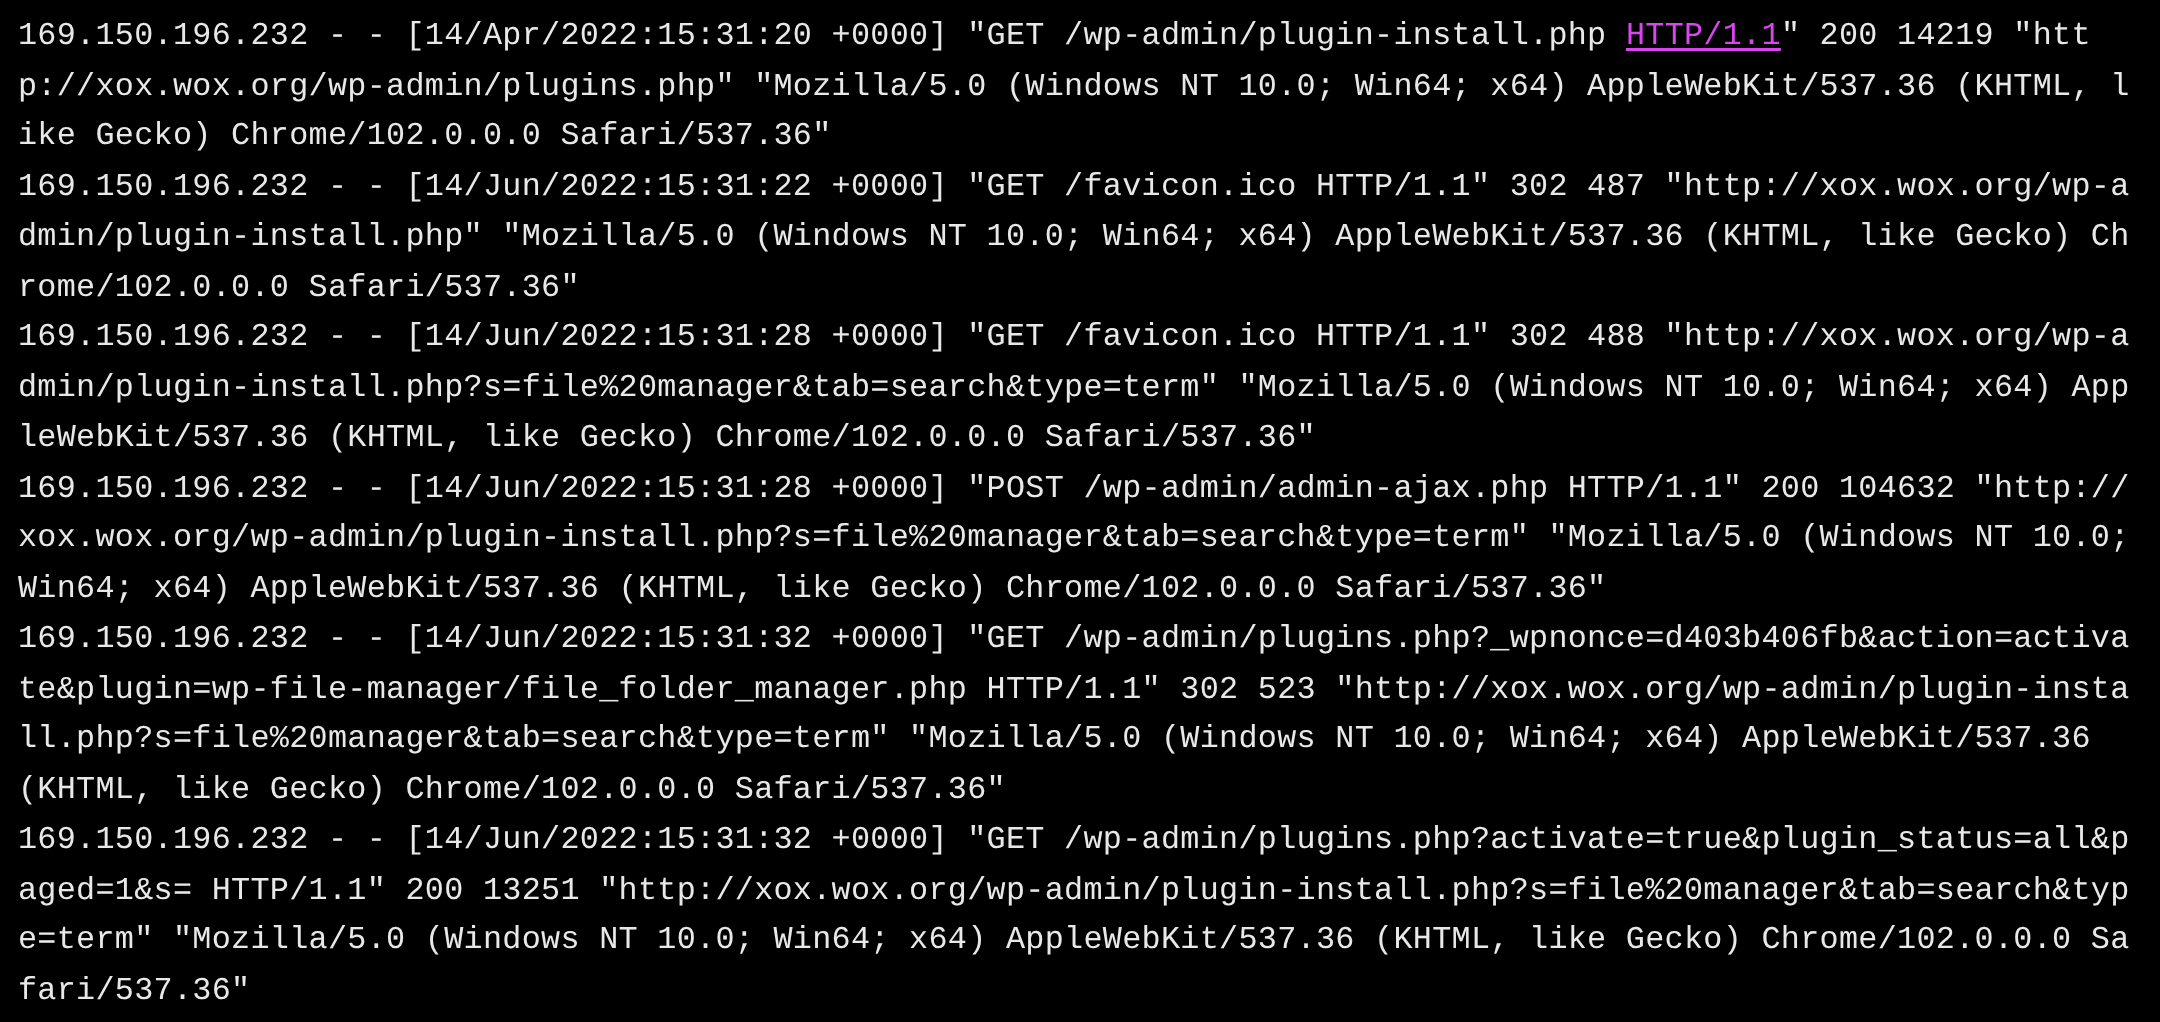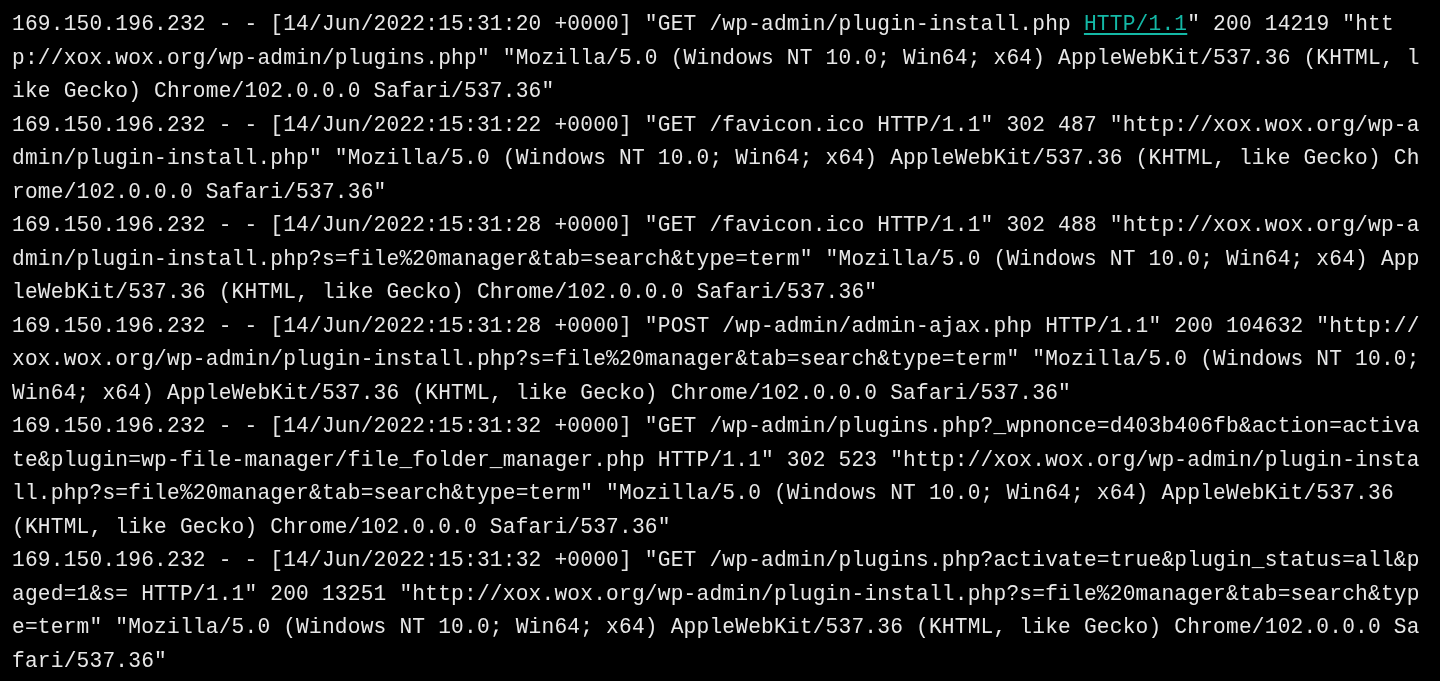--- a/index.html
+++ b/index.html
@@ -15,26 +15,26 @@
     padding: 8px 12px;
     font-family: "Menlo", "Consolas", "Courier New", monospace;
     font-size: 21.2px;
     line-height: 1.58;
     color: #e8e8e8;
     white-space: pre-wrap;
     word-break: break-all;
     letter-spacing: 0.2px;
   }
   .hl {
-    color: #14b8a6;
+    color: #d946ef;
     text-decoration: underline;
     text-underline-offset: 3px;
   }
 </style>
 </head>
 <body>
 
-<pre class="log" id="log-output"><span><span>169.150.196.232 - - [14/Jun/2022:15:31:20 +0000] "GET /wp-admin/plugin-install.php </span><span class="hl">HTTP/1.1</span><span>" 200 14219 "http://xox.wox.org/wp-admin/plugins.php" "Mozilla/5.0 (Windows NT 10.0; Win64; x64) AppleWebKit/537.36 (KHTML, like Gecko) Chrome/102.0.0.0 Safari/537.36"</span></span>
+<pre class="log" id="log-output"><span><span>169.150.196.232 - - [14/Apr/2022:15:31:20 +0000] "GET /wp-admin/plugin-install.php </span><span class="hl">HTTP/1.1</span><span>" 200 14219 "http://xox.wox.org/wp-admin/plugins.php" "Mozilla/5.0 (Windows NT 10.0; Win64; x64) AppleWebKit/537.36 (KHTML, like Gecko) Chrome/102.0.0.0 Safari/537.36"</span></span>
 <span><span>169.150.196.232 - - [14/Jun/2022:15:31:22 +0000] "GET /favicon.ico HTTP/1.1" 302 487 "http://xox.wox.org/wp-admin/plugin-install.php" "Mozilla/5.0 (Windows NT 10.0; Win64; x64) AppleWebKit/537.36 (KHTML, like Gecko) Chrome/102.0.0.0 Safari/537.36"</span></span>
 <span><span>169.150.196.232 - - [14/Jun/2022:15:31:28 +0000] "GET /favicon.ico HTTP/1.1" 302 488 "http://xox.wox.org/wp-admin/plugin-install.php?s=file%20manager&amp;tab=search&amp;type=term" "Mozilla/5.0 (Windows NT 10.0; Win64; x64) AppleWebKit/537.36 (KHTML, like Gecko) Chrome/102.0.0.0 Safari/537.36"</span></span>
 <span><span>169.150.196.232 - - [14/Jun/2022:15:31:28 +0000] "POST /wp-admin/admin-ajax.php HTTP/1.1" 200 104632 "http://xox.wox.org/wp-admin/plugin-install.php?s=file%20manager&amp;tab=search&amp;type=term" "Mozilla/5.0 (Windows NT 10.0; Win64; x64) AppleWebKit/537.36 (KHTML, like Gecko) Chrome/102.0.0.0 Safari/537.36"</span></span>
 <span><span>169.150.196.232 - - [14/Jun/2022:15:31:32 +0000] "GET /wp-admin/plugins.php?_wpnonce=d403b406fb&amp;action=activate&amp;plugin=wp-file-manager/file_folder_manager.php HTTP/1.1" 302 523 "http://xox.wox.org/wp-admin/plugin-install.php?s=file%20manager&amp;tab=search&amp;type=term" "Mozilla/5.0 (Windows NT 10.0; Win64; x64) AppleWebKit/537.36 (KHTML, like Gecko) Chrome/102.0.0.0 Safari/537.36"</span></span>
 <span><span>169.150.196.232 - - [14/Jun/2022:15:31:32 +0000] "GET /wp-admin/plugins.php?activate=true&amp;plugin_status=all&amp;paged=1&amp;s= HTTP/1.1" 200 13251 "http://xox.wox.org/wp-admin/plugin-install.php?s=file%20manager&amp;tab=search&amp;type=term" "Mozilla/5.0 (Windows NT 10.0; Win64; x64) AppleWebKit/537.36 (KHTML, like Gecko) Chrome/102.0.0.0 Safari/537.36"</span></span></pre>
 
 </body></html>

